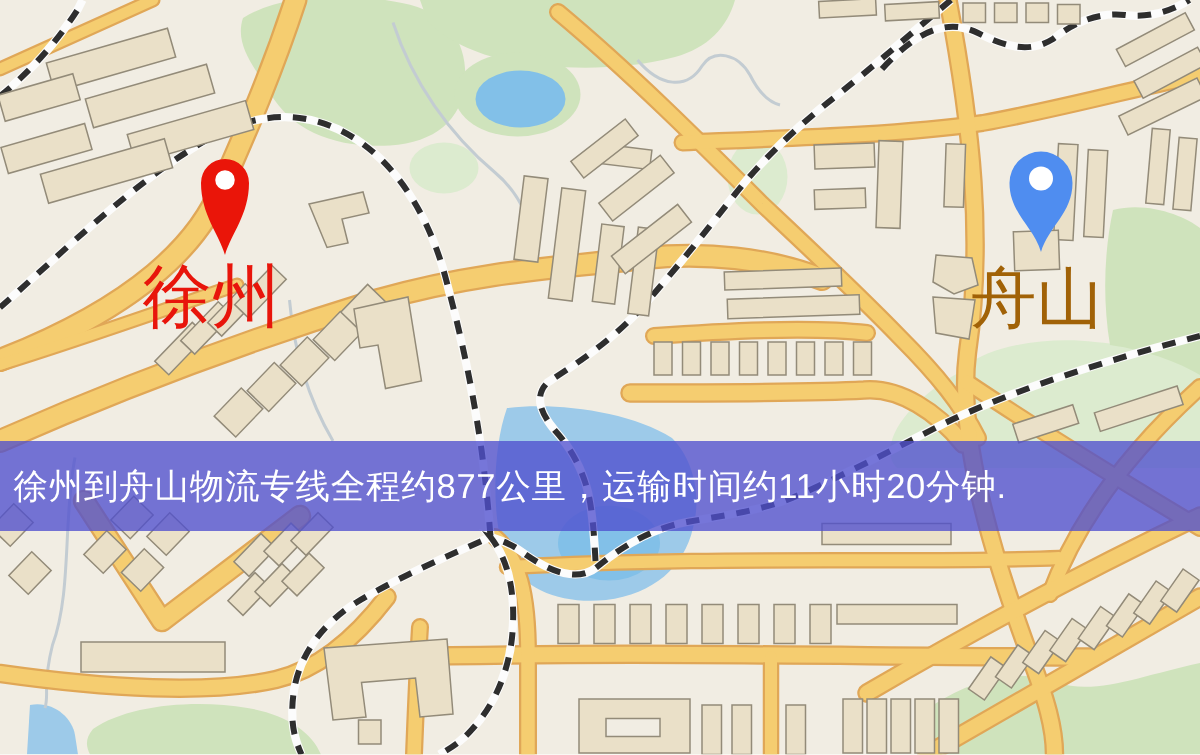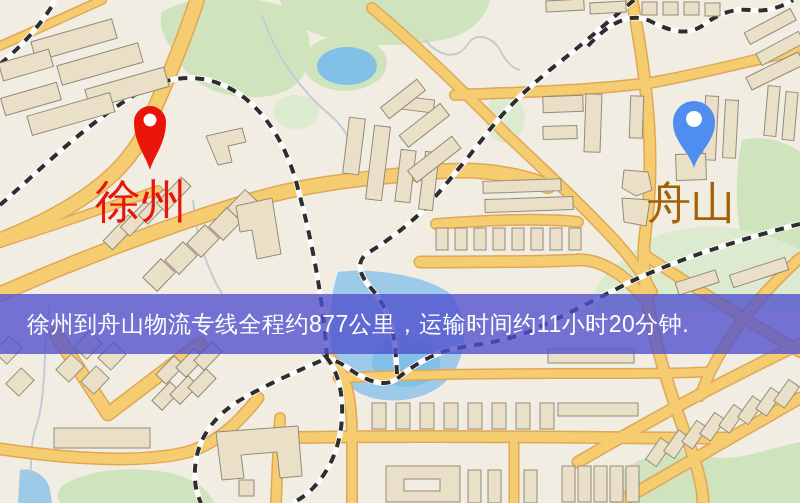--- a/index.html
+++ b/index.html
@@ -17,26 +17,26 @@
   .rails.under path{stroke:#fcfcfc;stroke-width:5.5px;stroke-dasharray:none;}
   .bld rect,.bld path,.bld polygon{fill:#eae0c8;stroke:#938b79;stroke-width:1px;}
   .bld .notch{fill:#f1ede3;}
   .greens path,.greens ellipse{fill:#cfe3bc;stroke:none;}
   .greens .lite{fill:#dcebcf;}
   .waters path,.waters ellipse{fill:#9dcae9;stroke:none;}
   .waters .deep{fill:#82c0e8;}
   .streams path{fill:none;stroke:#c3ccd2;stroke-width:2px;}
   
   .marker-label{position:absolute;width:110px;text-align:center;line-height:1;
-    font-family:Liberation Sans, sans-serif;font-weight:500;}
+    font-family:Liberation Mono, monospace;font-weight:500;}
   #origin-label{left:86px;top:178px;font-size:46px;color:#e8150b;}
   #dest-label{left:636px;top:181px;font-size:44px;color:#a16207;}
   .banner{position:absolute;left:0;top:294px;width:800px;height:60px;
     background:rgba(80,79,206,0.78);color:#ffffff;font-size:23px;
-    line-height:61px;padding-left:27px;box-sizing:border-box;
+    line-height:61px;padding-left:9px;box-sizing:border-box;
     white-space:nowrap;overflow:hidden;letter-spacing:0.5px;}
 </style>
 </head>
 <body>
 
 <div class="stage">
   <svg width="800" height="503" viewBox="0 0 800 503">
 
     <g class="greens">
       <path d="M162,12 C190,-6 240,-4 268,2 C300,8 312,30 310,55 C308,80 290,95 260,97 C225,99 195,88 180,62 C170,45 156,30 162,12 Z"></path>

